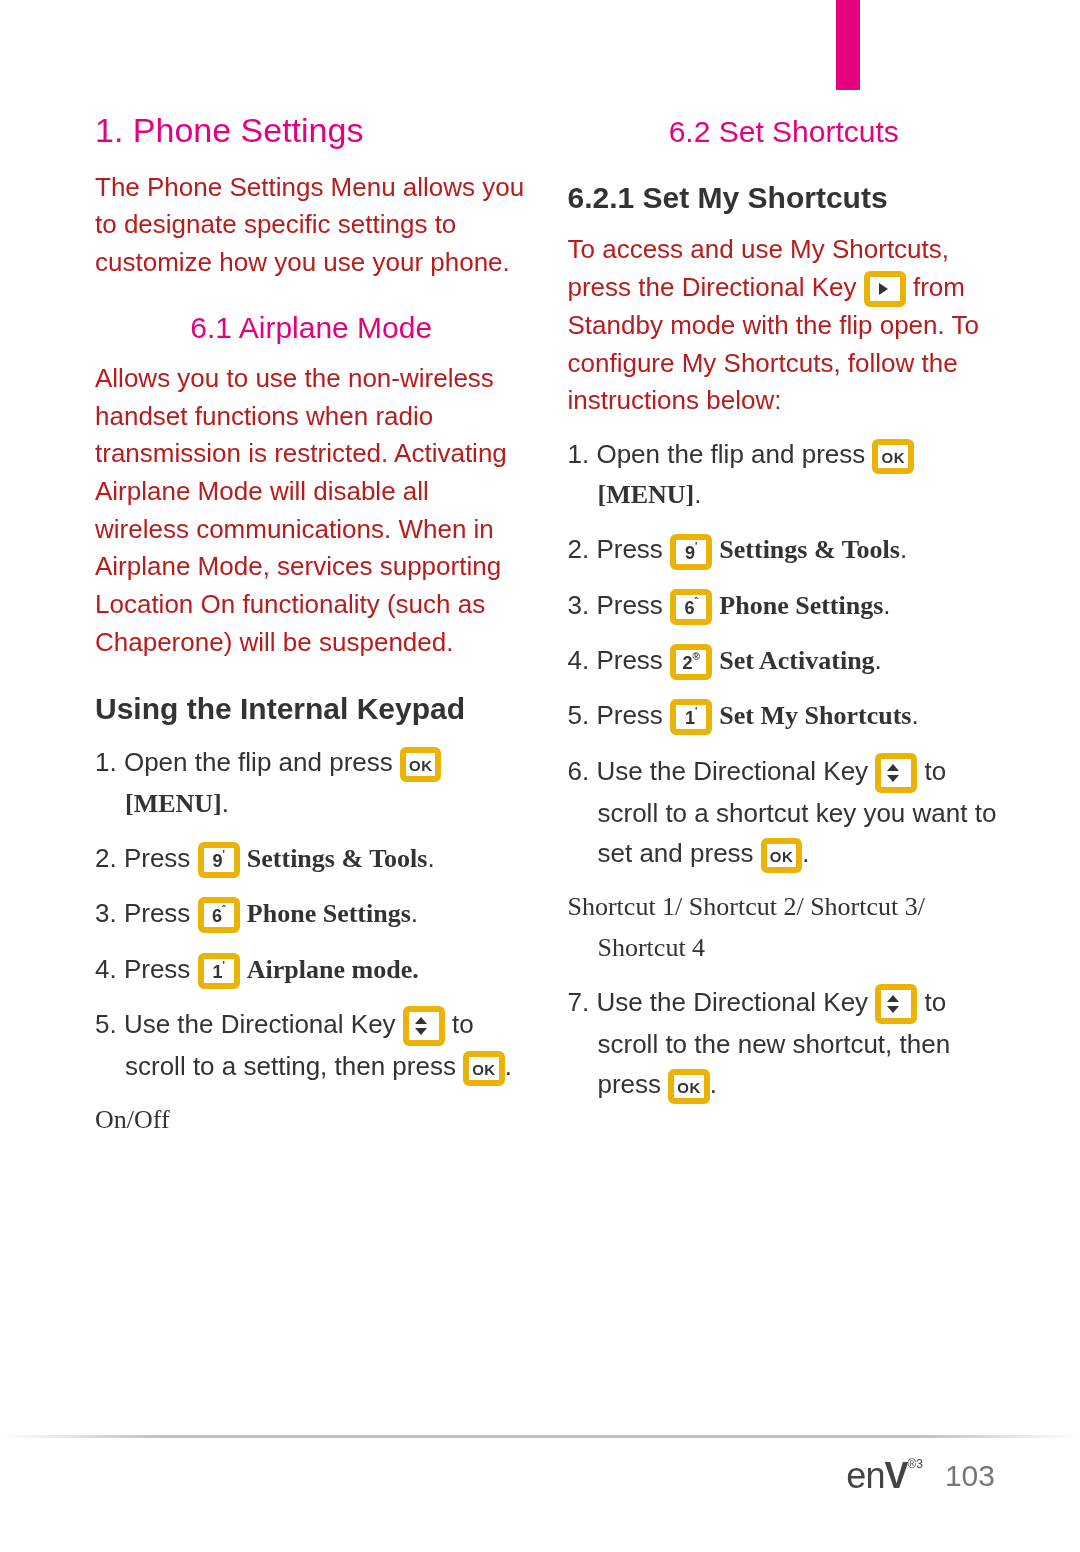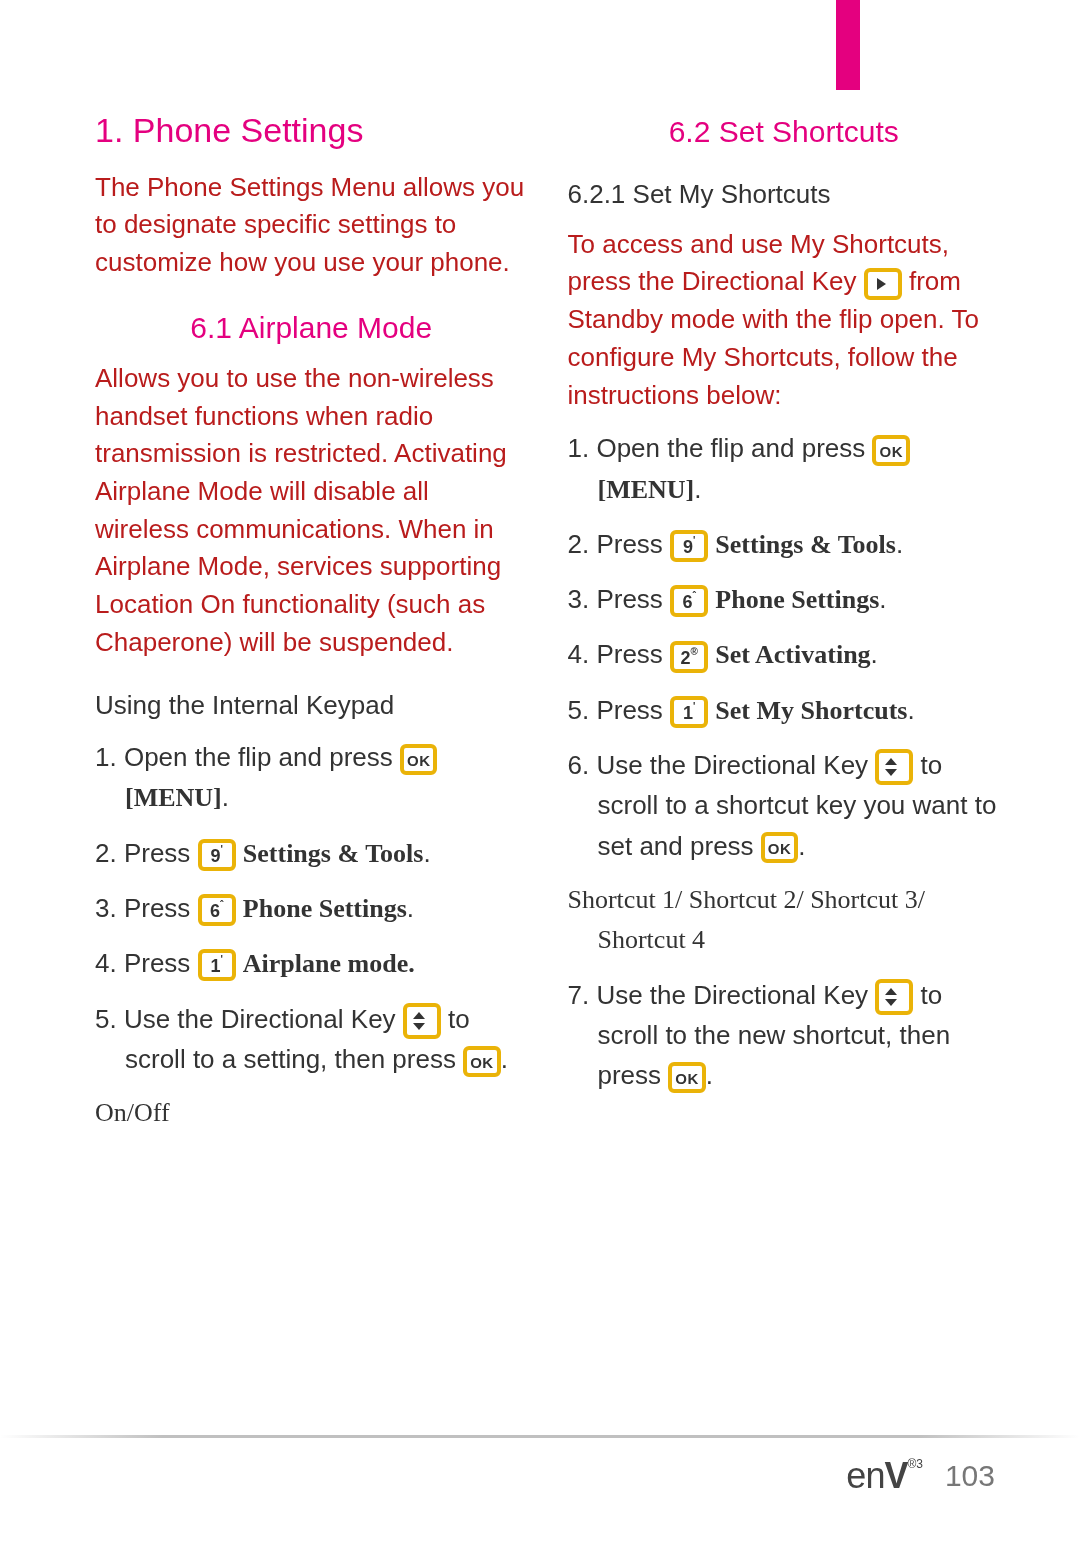--- a/index.html
+++ b/index.html
@@ -39,22 +39,22 @@
   }
   h2.sub-heading {
     font-size: 30px;
     font-weight: 400;
     color: #e4007f;
     margin: 28px 0 14px 0;
     line-height: 1.2;
     text-align: center;
   }
   h3.sub-sub-heading {
-    font-size: 26px;
-    font-weight: 400;
+    font-size: 30px;
+    font-weight: 700;
     color: #333;
     margin: 28px 0 14px 0;
     line-height: 1.3;
   }
   p.body {
     font-size: 26px;
     font-weight: 400;
     color: #b91c1c;
     line-height: 1.45;
     margin: 12px 0 14px 0;
@@ -67,21 +67,21 @@
     margin: 0 0 14px 0;
     padding-left: 30px;
     text-indent: -30px;
   }
   .bold { font-weight: 700; font-family: Liberation Serif, serif; }
   .indent { margin-left: 30px; text-indent: 0; padding-left: 0; }
   
   .key {
     display: inline-block;
     vertical-align: middle;
-    border: 4px solid #eab308;
+    border: 6px solid #eab308;
     border-radius: 6px;
     font-family: Arial, sans-serif;
     font-size: 18px;
     font-weight: 700;
     line-height: 1;
     text-align: center;
     padding: 4px 4px 2px 4px;
     min-width: 22px;
     color: #333;
     position: relative;

